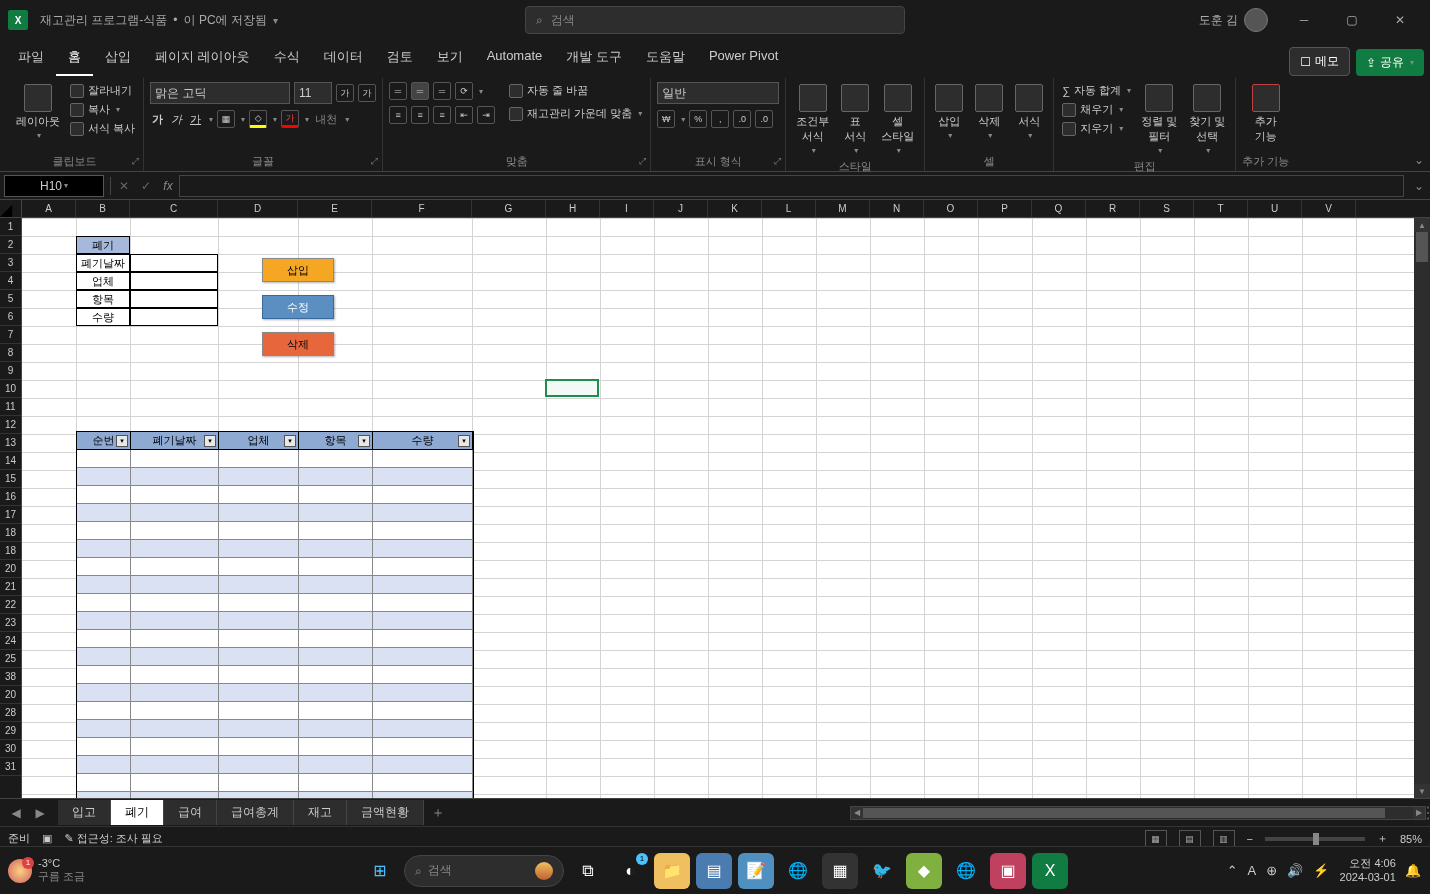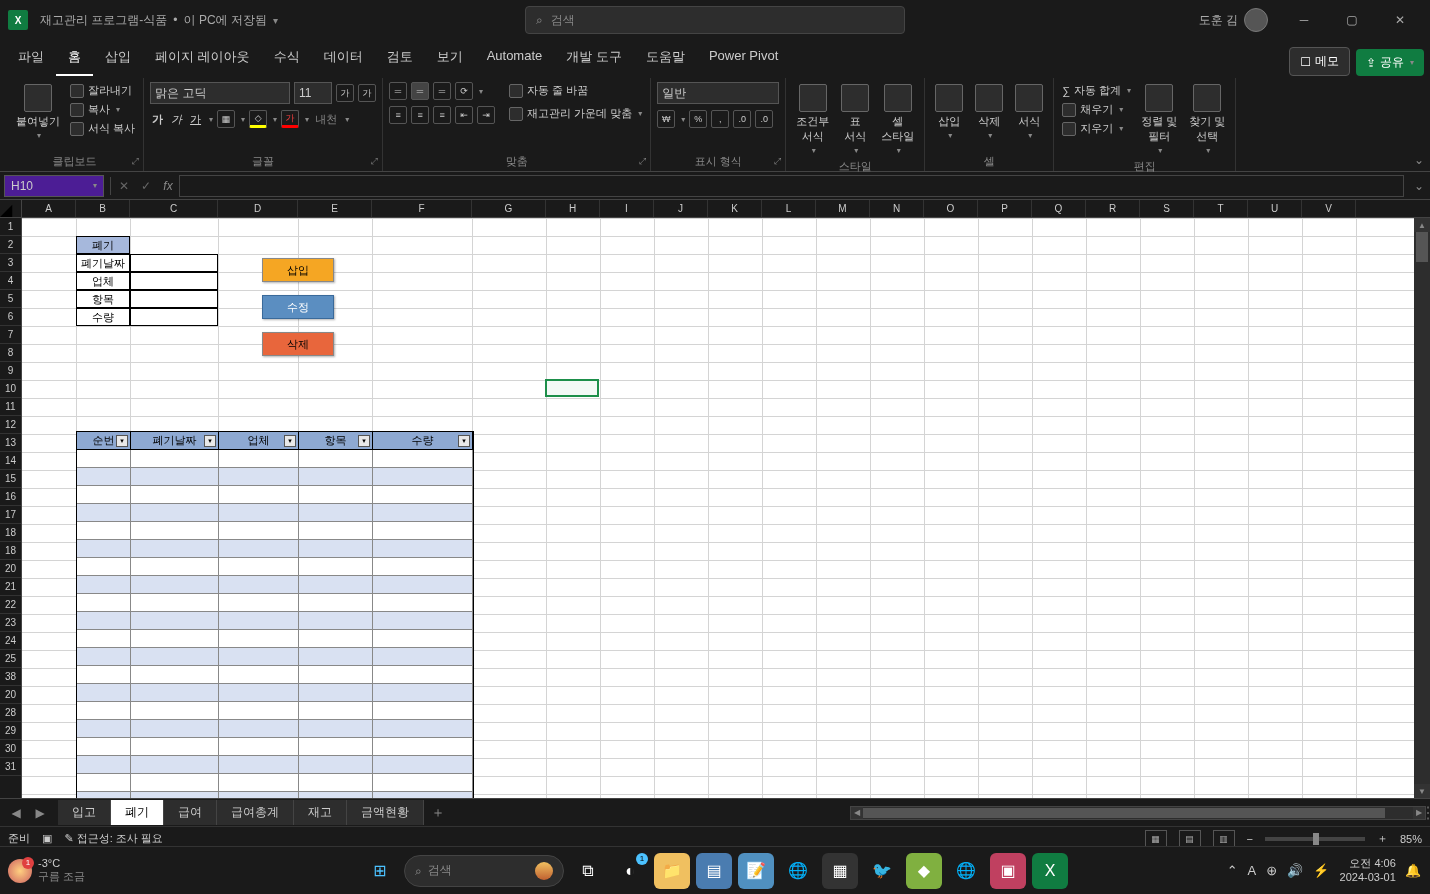--- a/index.html
+++ b/index.html
@@ -40,21 +40,21 @@
 .font-sel.size { width: 38px; }
 .align-ic { width: 18px; height: 18px; border: 1px solid #555; border-radius: 2px; display:inline-flex; align-items:center; justify-content:center; color:#ccc; font-size:9px; }
 .dropdown-arrow { font-size: 8px; color: #888; margin-left: 2px; }
 .expand-ic { position: absolute; right: 4px; bottom: 4px; font-size: 9px; color: #888; }
 .rgroup { position: relative; }
 .ribbon-collapse { position: absolute; right: 6px; bottom: 4px; color: #888; font-size: 12px; }
 .sel-number { background: #2d2d2d; border: 1px solid #555; color: #ccc; font-size: 12px; height: 22px; width: 122px; padding: 0 4px; }
 
 
 .fbar { height: 28px; display: flex; align-items: center; background: #1a1a1a; border-bottom: 1px solid #444; }
-.namebox { width: 100px; height: 22px; background: #4c1d95; border: 1px solid #555; color: #ccc; font-size: 12px; padding: 0 6px; margin: 0 4px; display:flex; align-items:center; justify-content:space-between; }
+.namebox { width: 100px; height: 22px; background: #000000; border: 1px solid #555; color: #ccc; font-size: 12px; padding: 0 6px; margin: 0 4px; display:flex; align-items:center; justify-content:center; }
 .fbar .fxbtn { width: 22px; text-align: center; color: #888; font-size: 12px; }
 .fbar .fxinput { flex: 1; height: 22px; background: #1a1a1a; border: 1px solid #444; margin-right: 4px; }
 .fbar .sep { width: 1px; height: 18px; background: #444; margin: 0 2px; }
 
 
 .grid-area { position: relative; height: 598px; background: #fff; display: flex; }
 .rowhdrs { width: 22px; background: #1a1a1a; border-right: 1px solid #444; }
 .rowhdrs .corner { height: 18px; background: #1a1a1a; border-bottom: 1px solid #444; }
 .rowhdrs .rh { height: 18px; color: #ccc; font-size: 10px; text-align: center; line-height: 18px; border-bottom: 1px solid #333; }
 .gridmain { flex: 1; overflow: hidden; position: relative; }
@@ -165,21 +165,21 @@
   <div class="spacer"></div>
   <div class="memo-btn">☐ <span>메모</span></div>
   <div class="share-btn">⇪ <span>공유</span> <span class="dropdown-arrow">▾</span></div>
 </div>
 
 <div class="ribbon">
   <div class="rgroup">
     <div class="body">
       <div class="rbtn-big">
           <div class="ic"></div>
-          <span>붙여넣기</span>
+          <span>레이아웃</span>
           <span class="dropdown-arrow">▾</span>
         </div>
       <div class="vstack">
         <div class="rbtn-sm">
             <span class="ic"></span>
             <span>잘라내기</span>
           </div>
         <div class="rbtn-sm">
             <span class="ic"></span>
             <span>복사</span>
@@ -345,20 +345,30 @@
       <div class="rbtn-big">
           <div class="ic"></div>
           <span style="white-space:pre;text-align:center;">찾기 및
 선택</span>
           <span class="dropdown-arrow">▾</span>
         </div>
     </div>
     <div class="label">편집</div>
   </div>
 
+  <div class="rgroup" style="border-right:none;">
+    <div class="body">
+      <div class="rbtn-big">
+          <div class="ic" style="border-color:#c04040;"></div>
+          <span style="white-space:pre;text-align:center;">추가
+기능</span>
+        </div>
+    </div>
+    <div class="label">추가 기능</div>
+  </div>
   <span class="ribbon-collapse">⌄</span>
 </div>
 
 <div class="fbar">
   <div class="namebox">
       <span>H10</span>
       <span class="dropdown-arrow">▾</span>
     </div>
   <div class="sep"></div>
   <div class="fxbtn" style="color:#666;">✕</div>

